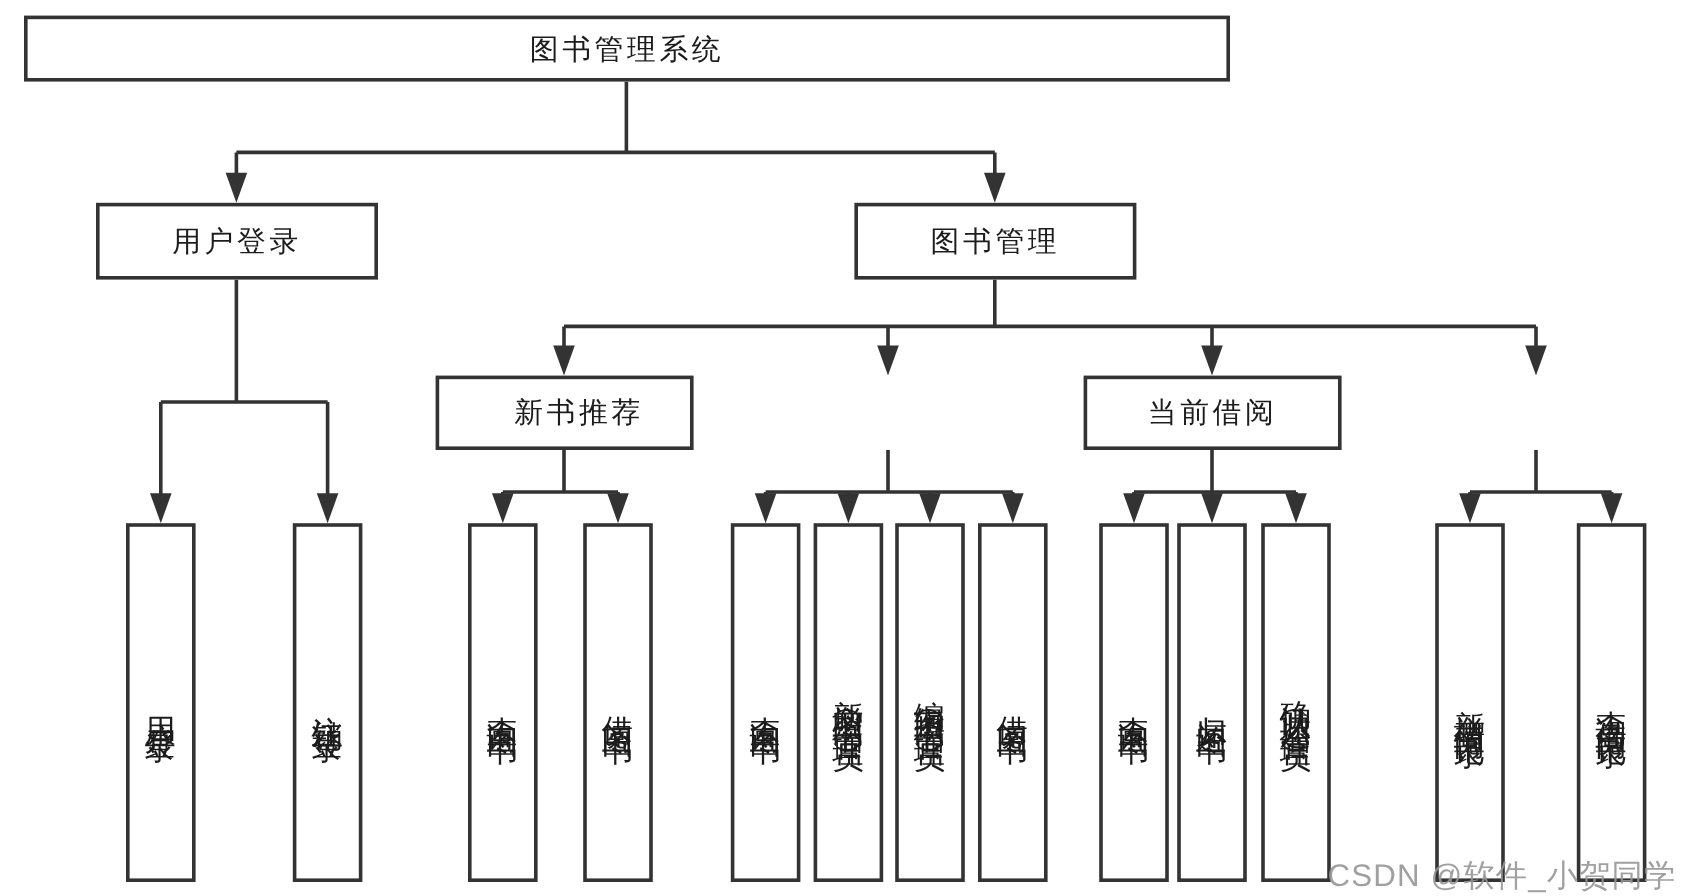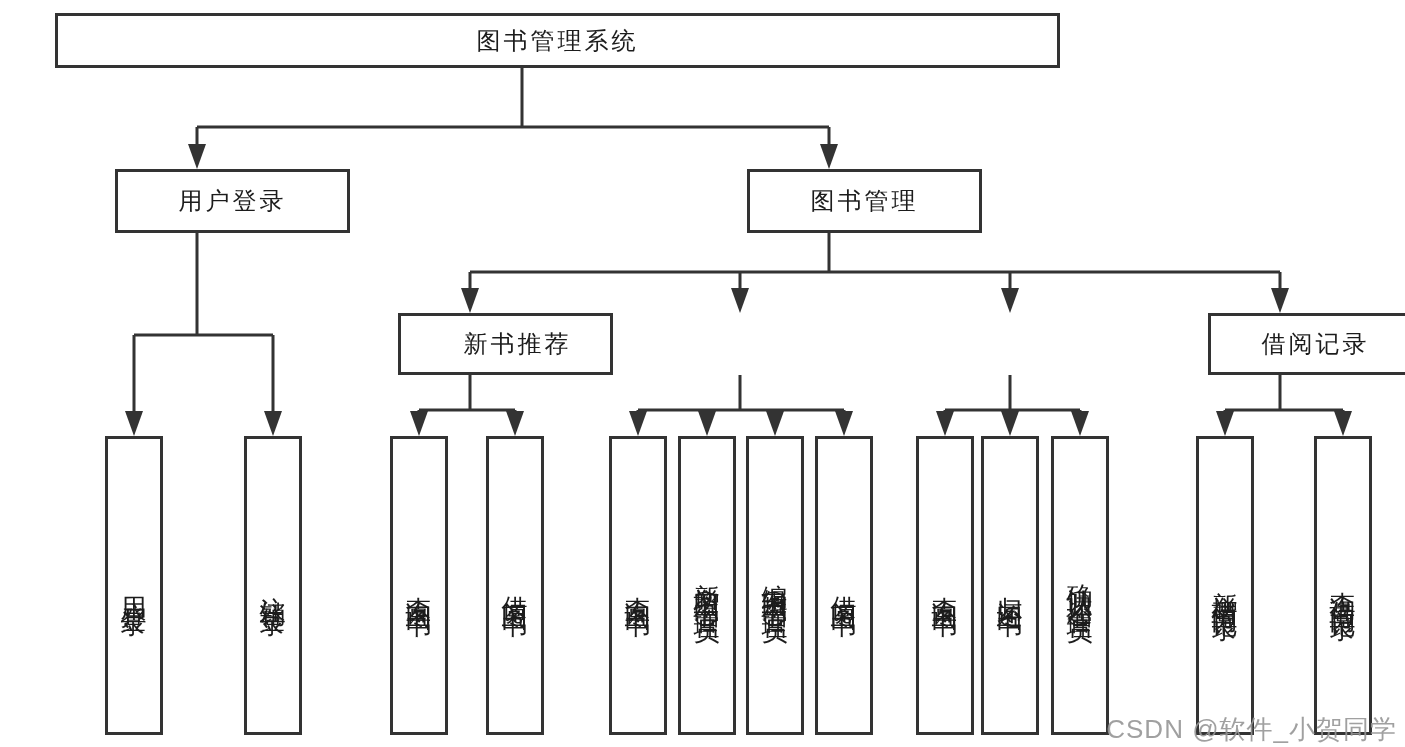--- a/index.html
+++ b/index.html
@@ -29,21 +29,20 @@
     display: flex;
     align-items: center;
     justify-content: center;
     color: #1c1c1c;
     z-index: 2;
   }
   .h-box {
     font-size: 24px;
     letter-spacing: 3px;
     white-space: nowrap;
-    margin-left: 35px;
   }
   .v-box .v-label {
     writing-mode: vertical-rl;
     font-size: 26px;
     letter-spacing: 5px;
     line-height: 1;
   }
   .watermark {
     position: absolute;
     top: 712px;
@@ -99,21 +98,21 @@
       <polygon points="1334,411 1352,411 1343,436"></polygon>
     </g>
   </svg>
 
   <div class="box h-box" style="left:20px; top:13px; width:1005px; height:55px;">图书管理系统</div>
 
   <div class="box h-box" style="left:80px; top:169px; width:235px; height:64px;">用户登录</div>
   <div class="box h-box" style="left:712px; top:169px; width:235px; height:64px;">图书管理</div>
 
   <div class="box h-box" style="left:363px; top:313px; width:215px; height:62px;padding-left:24px;">新书推荐</div>
-  <div class="box h-box" style="left:1173px; top:313px; width:215px; height:62px;">借阅记录</div>
+  <div class="box h-box" style="left:903px; top:313px; width:215px; height:62px;">当前借阅</div>
 
   <div class="box v-box" style="left:105px; top:436px; width:58px; height:299px;">
     <span class="v-label">用户登录</span>
   </div>
   <div class="box v-box" style="left:244px; top:436px; width:58px; height:299px;">
     <span class="v-label">注销登录</span>
   </div>
 
   <div class="box v-box" style="left:390px; top:436px; width:58px; height:299px;">
     <span class="v-label">查询图书</span>

